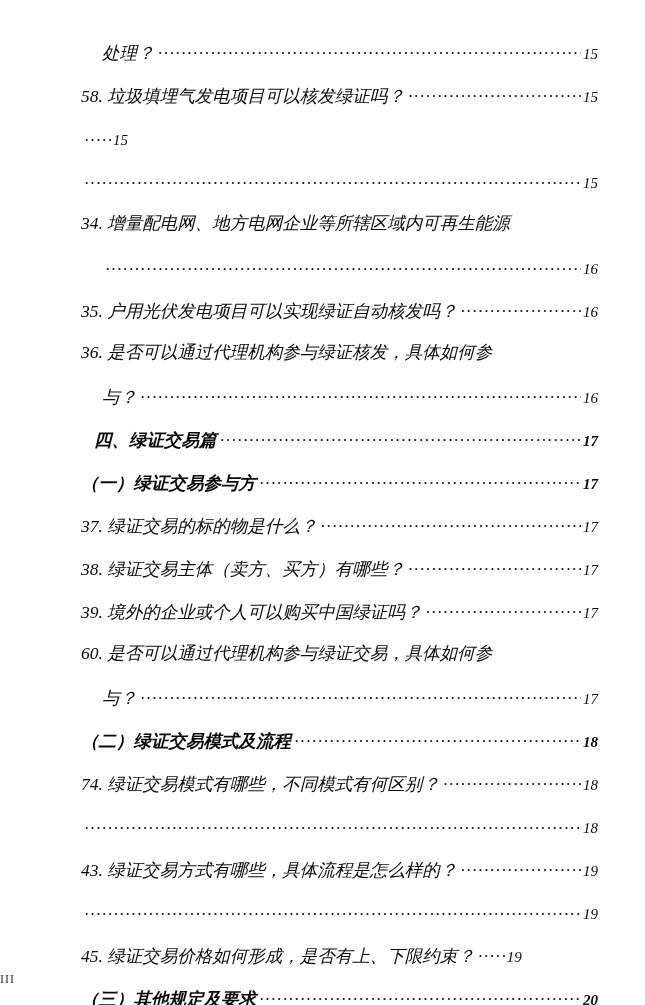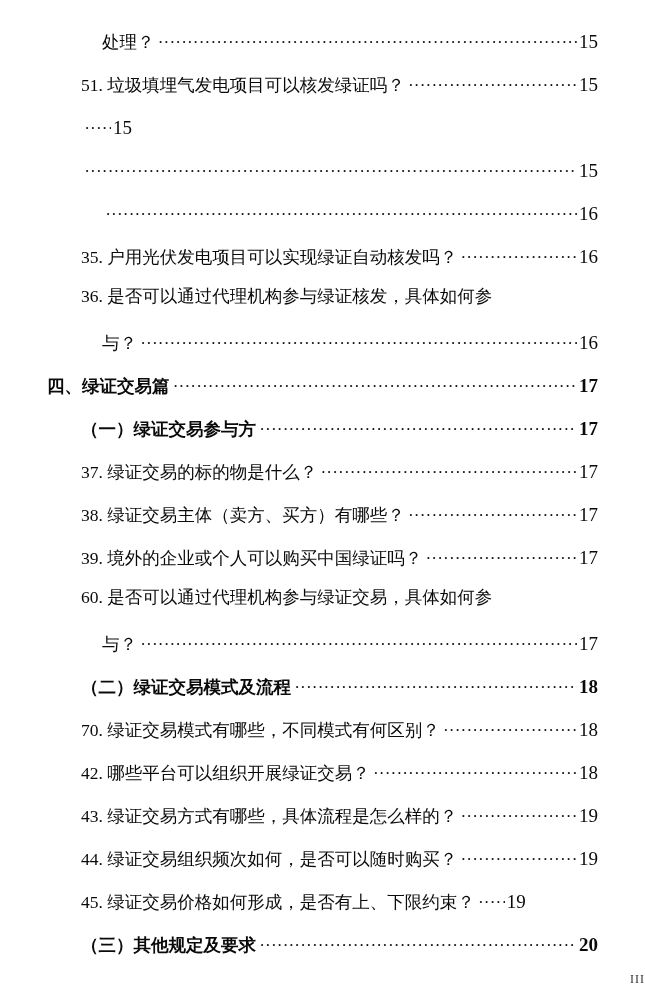--- a/index.html
+++ b/index.html
@@ -52,50 +52,51 @@
     left: 0;
     bottom: 0.07em;
     font-size: 17px;
     letter-spacing: 1.6px;
     color: #111;
     white-space: nowrap;
   }
   .entry .pg {
     flex: 0 0 auto;
     text-align: right;
-    font-size: 19px;
+    font-size: 15px;
   }
   
   .row {
     height: 43px;
     display: flex;
-    align-items: flex-start;
-  }
-  .indent-0 { padding-left: 0px; }
+    align-items: center;
+    font-style: italic;
+  }
+  .indent-0 { padding-left: 0px; margin-left: 47px; }
   .indent-1 { padding-left: 34px; }
   .indent-2 { padding-left: 34px; }
   .indent-3 { padding-left: 55px; }
   .indent-cont { padding-left: 55px; }
   .bold {
     font-weight: 700;
   }
   .section-head .txt,
   .section-head .pg {
     font-weight: 700;
   }
   .subsection .txt,
   .subsection .pg {
     font-weight: 700;
   }
   .footer {
     position: absolute;
     left: 0;
     right: 0;
     bottom: 18px;
-    text-align: right;
+    text-align: left;
     font-size: 12px;
     color: #333;
     letter-spacing: 1px;
     font-family: "Liberation Serif", serif;
   }
 </style>
 </head>
 <body>
 
 <div class="page">
@@ -104,40 +105,45 @@
     <div class="row indent-3">
       <div class="entry">
         <span class="txt">处理？</span>
         <span class="leader"></span>
         <span class="pg">15</span>
       </div>
     </div>
 
     <div class="row indent-2">
       <div class="entry">
-        <span class="txt">51. 垃圾填埋气发电项目可以核发绿证吗？</span>
+        <span class="txt">58. 垃圾填埋气发电项目可以核发绿证吗？</span>
         <span class="leader"></span>
         <span class="pg">15</span>
       </div>
     </div>
 
     <div class="row indent-2">
       <div class="entry">
         <span class="leader" style="max-width:26px;"></span>
         <span class="pg">15</span>
       </div>
     </div>
 
     <div class="row indent-2">
       <div class="entry">
         <span class="leader"></span>
         <span class="pg">15</span>
       </div>
     </div>
 
+    <div class="row indent-2">
+      <div class="entry">
+        <span class="txt">34. 增量配电网、地方电网企业等所辖区域内可再生能源</span>
+      </div>
+    </div>
 
     <div class="row indent-cont">
       <div class="entry">
         <span class="leader"></span>
         <span class="pg">16</span>
       </div>
     </div>
 
     <div class="row indent-2">
       <div class="entry">
@@ -218,45 +224,43 @@
     <div class="row indent-1 subsection">
       <div class="entry">
         <span class="txt bold">（二）绿证交易模式及流程</span>
         <span class="leader"></span>
         <span class="pg bold">18</span>
       </div>
     </div>
 
     <div class="row indent-2">
       <div class="entry">
-        <span class="txt">70. 绿证交易模式有哪些，不同模式有何区别？</span>
+        <span class="txt">74. 绿证交易模式有哪些，不同模式有何区别？</span>
         <span class="leader"></span>
         <span class="pg">18</span>
       </div>
     </div>
 
     <div class="row indent-2">
       <div class="entry">
-        <span class="txt">42. 哪些平台可以组织开展绿证交易？</span>
         <span class="leader"></span>
         <span class="pg">18</span>
       </div>
     </div>
 
     <div class="row indent-2">
       <div class="entry">
         <span class="txt">43. 绿证交易方式有哪些，具体流程是怎么样的？</span>
         <span class="leader"></span>
         <span class="pg">19</span>
       </div>
     </div>
 
     <div class="row indent-2">
       <div class="entry">
-        <span class="txt">44. 绿证交易组织频次如何，是否可以随时购买？</span>
         <span class="leader"></span>
         <span class="pg">19</span>
       </div>
     </div>
 
     <div class="row indent-2">
       <div class="entry">
         <span class="txt">45. 绿证交易价格如何形成，是否有上、下限约束？</span>
         <span class="leader" style="max-width:26px;"></span>
         <span class="pg">19</span>

